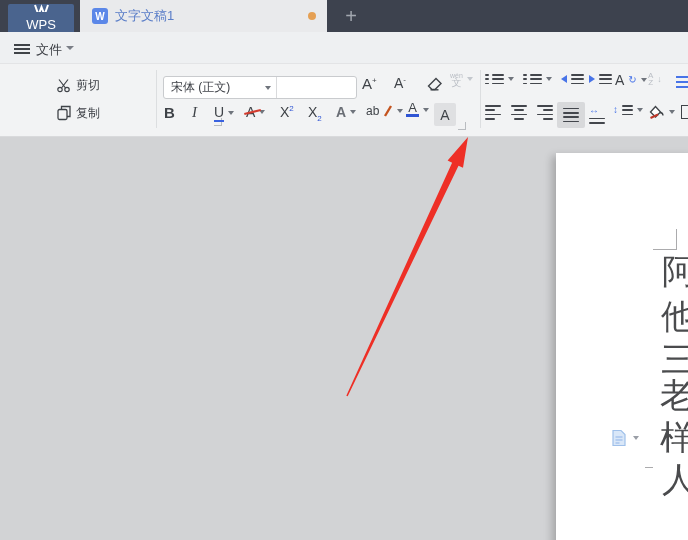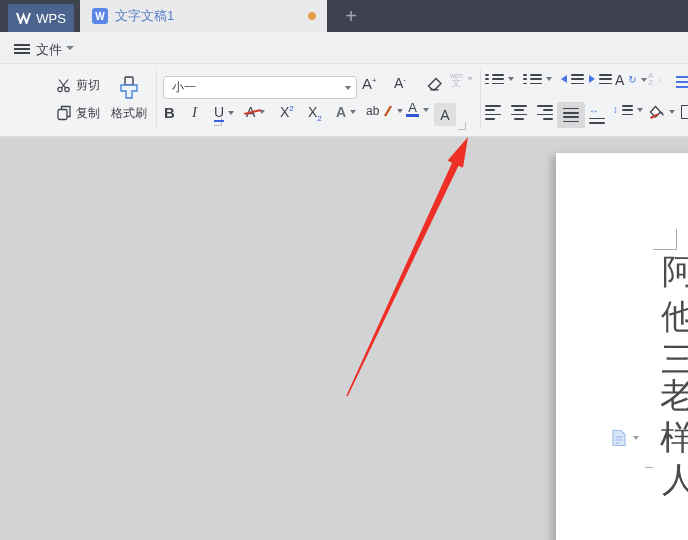--- a/index.html
+++ b/index.html
@@ -4,21 +4,21 @@
 <style>
   * { margin:0; padding:0; box-sizing:border-box; }
   html,body { width:688px; height:540px; overflow:hidden; }
   .app { position:relative; width:688px; height:540px; overflow:hidden;
          font-family:"Liberation Sans", sans-serif; background:#d2d3d5; }
 
   
   .titlebar { position:absolute; left:0; top:0; width:688px; height:32px; background:#3d424e; }
   .wps-box { position:absolute; left:8px; top:4px; width:66px; height:28px; background:#4a648e;
              border-radius:2px 2px 0 0; display:flex; align-items:center; justify-content:center; gap:5px;
-             color:#fff; font-size:13px; }
+             color:#fff; font-size:13px;flex-direction:column; }
   .doc-tab { position:absolute; left:80px; top:0; width:247px; height:32px; background:#e9eaec;
              display:flex; align-items:center; padding-left:12px; gap:7px; }
   .doc-ico { width:16px; height:16px; background:#5b87e8; border-radius:3px; color:#fff;
              font-size:10px; font-weight:bold; display:flex; align-items:center; justify-content:center; }
   .doc-title { color:#5a7ec8; font-size:13px; }
   .dot { position:absolute; left:228px; top:12px; width:8px; height:8px; border-radius:50%; background:#e5a054; }
   .newtab { position:absolute; left:338px; top:0; width:26px; height:32px; color:#a3a8b0;
             font-size:20px; display:flex; align-items:center; justify-content:center; }
 
   
@@ -185,31 +185,24 @@
       </svg>
       <span>剪切</span>
     </div>
     <div class="tbtn" style="left:56px; top:39px; height:20px;">
       <svg width="16" height="16">
         <rect x="2" y="4.5" width="9" height="10" rx="1.5" stroke="#3f4348" fill="none" stroke-width="1.3"></rect>
         <path d="M5.5,4.5 v-3 h8.5 v10 h-3" stroke="#3f4348" fill="none" stroke-width="1.3"></path>
       </svg>
       <span>复制</span>
     </div>
-    <div class="tbtn big" style="left:106px; top:6px; width:46px; height:56px;">
-      <svg width="24" height="27">
-        <rect x="8" y="2" width="8" height="8" rx="1" stroke="#3f4348" fill="none" stroke-width="1.4"></rect>
-        <path d="M4,10 h16 v6 h-5 v7 h-6 v-7 h-5 z" stroke="#4a84d8" fill="#eaf2fc" stroke-width="1.4"></path>
-      </svg>
-      <span>格式刷</span>
-    </div>
 
     <div class="combo">
-      <div class="sec2">
-        <span>小一</span>
+      <div class="sec1">
+        <span>宋体 (正文)</span>
         <span class="dd"></span>
       </div>
     </div>
     <div class="tbtn" style="left:362px; top:11px;">
       <span class="glyph" style="font-size:15px;"><span>A</span><span class="sup">+</span></span>
     </div>
     <div class="tbtn" style="left:394px; top:11px;">
       <span class="glyph" style="font-size:14px;"><span>A</span><span class="sup">-</span></span>
     </div>
     <div class="tbtn" style="left:426px; top:12px;">

